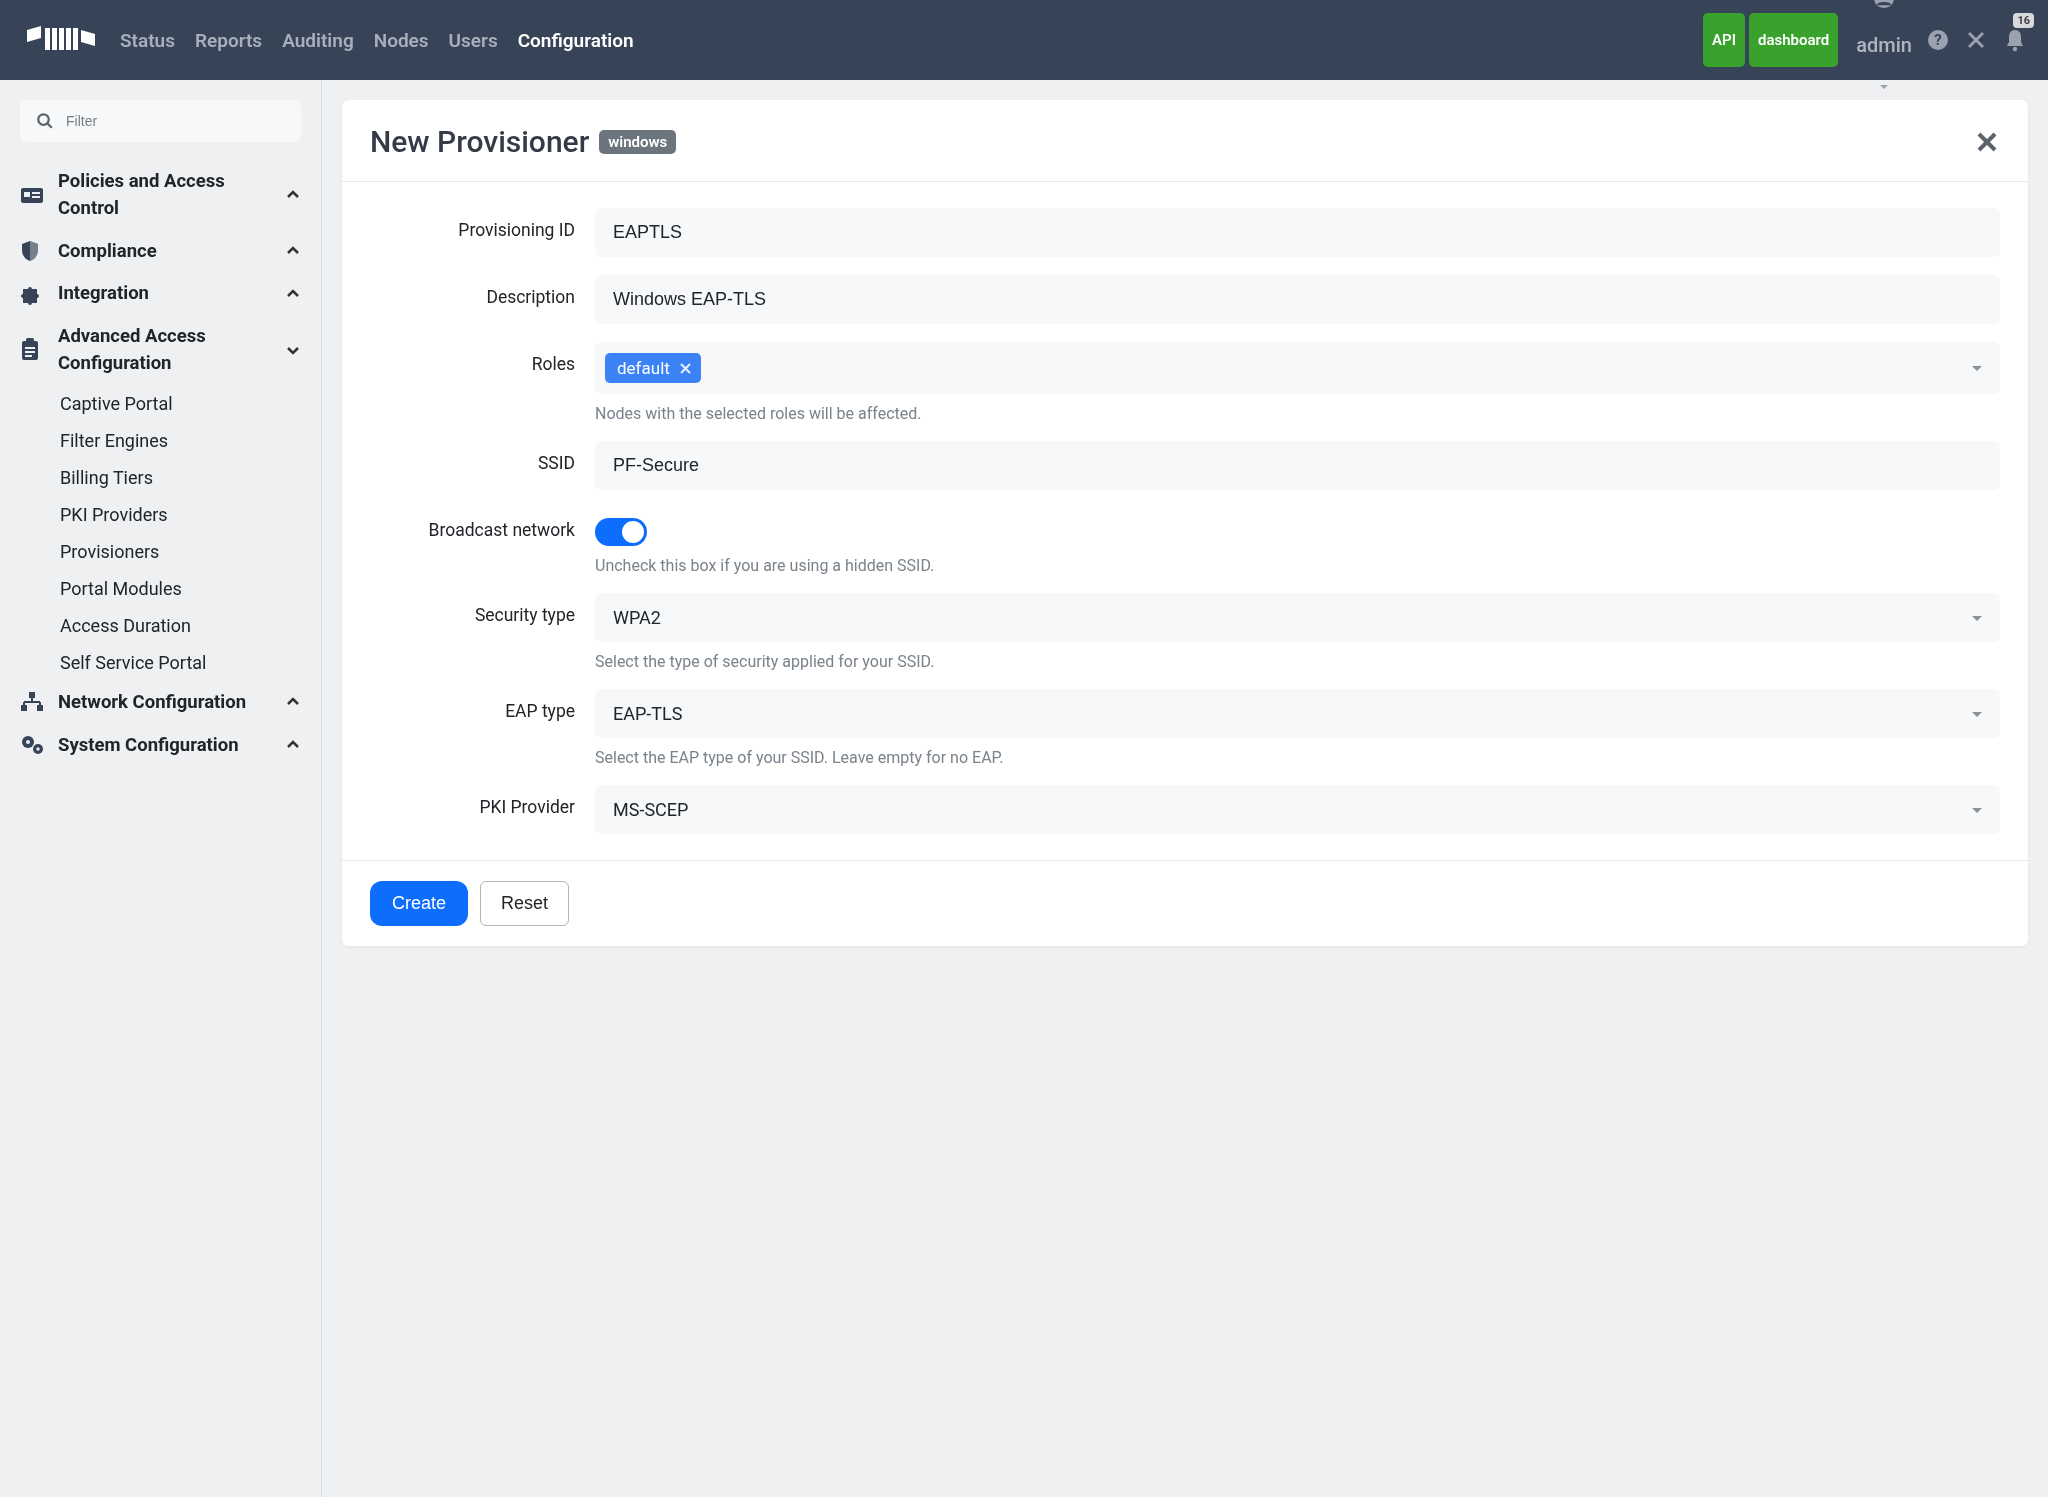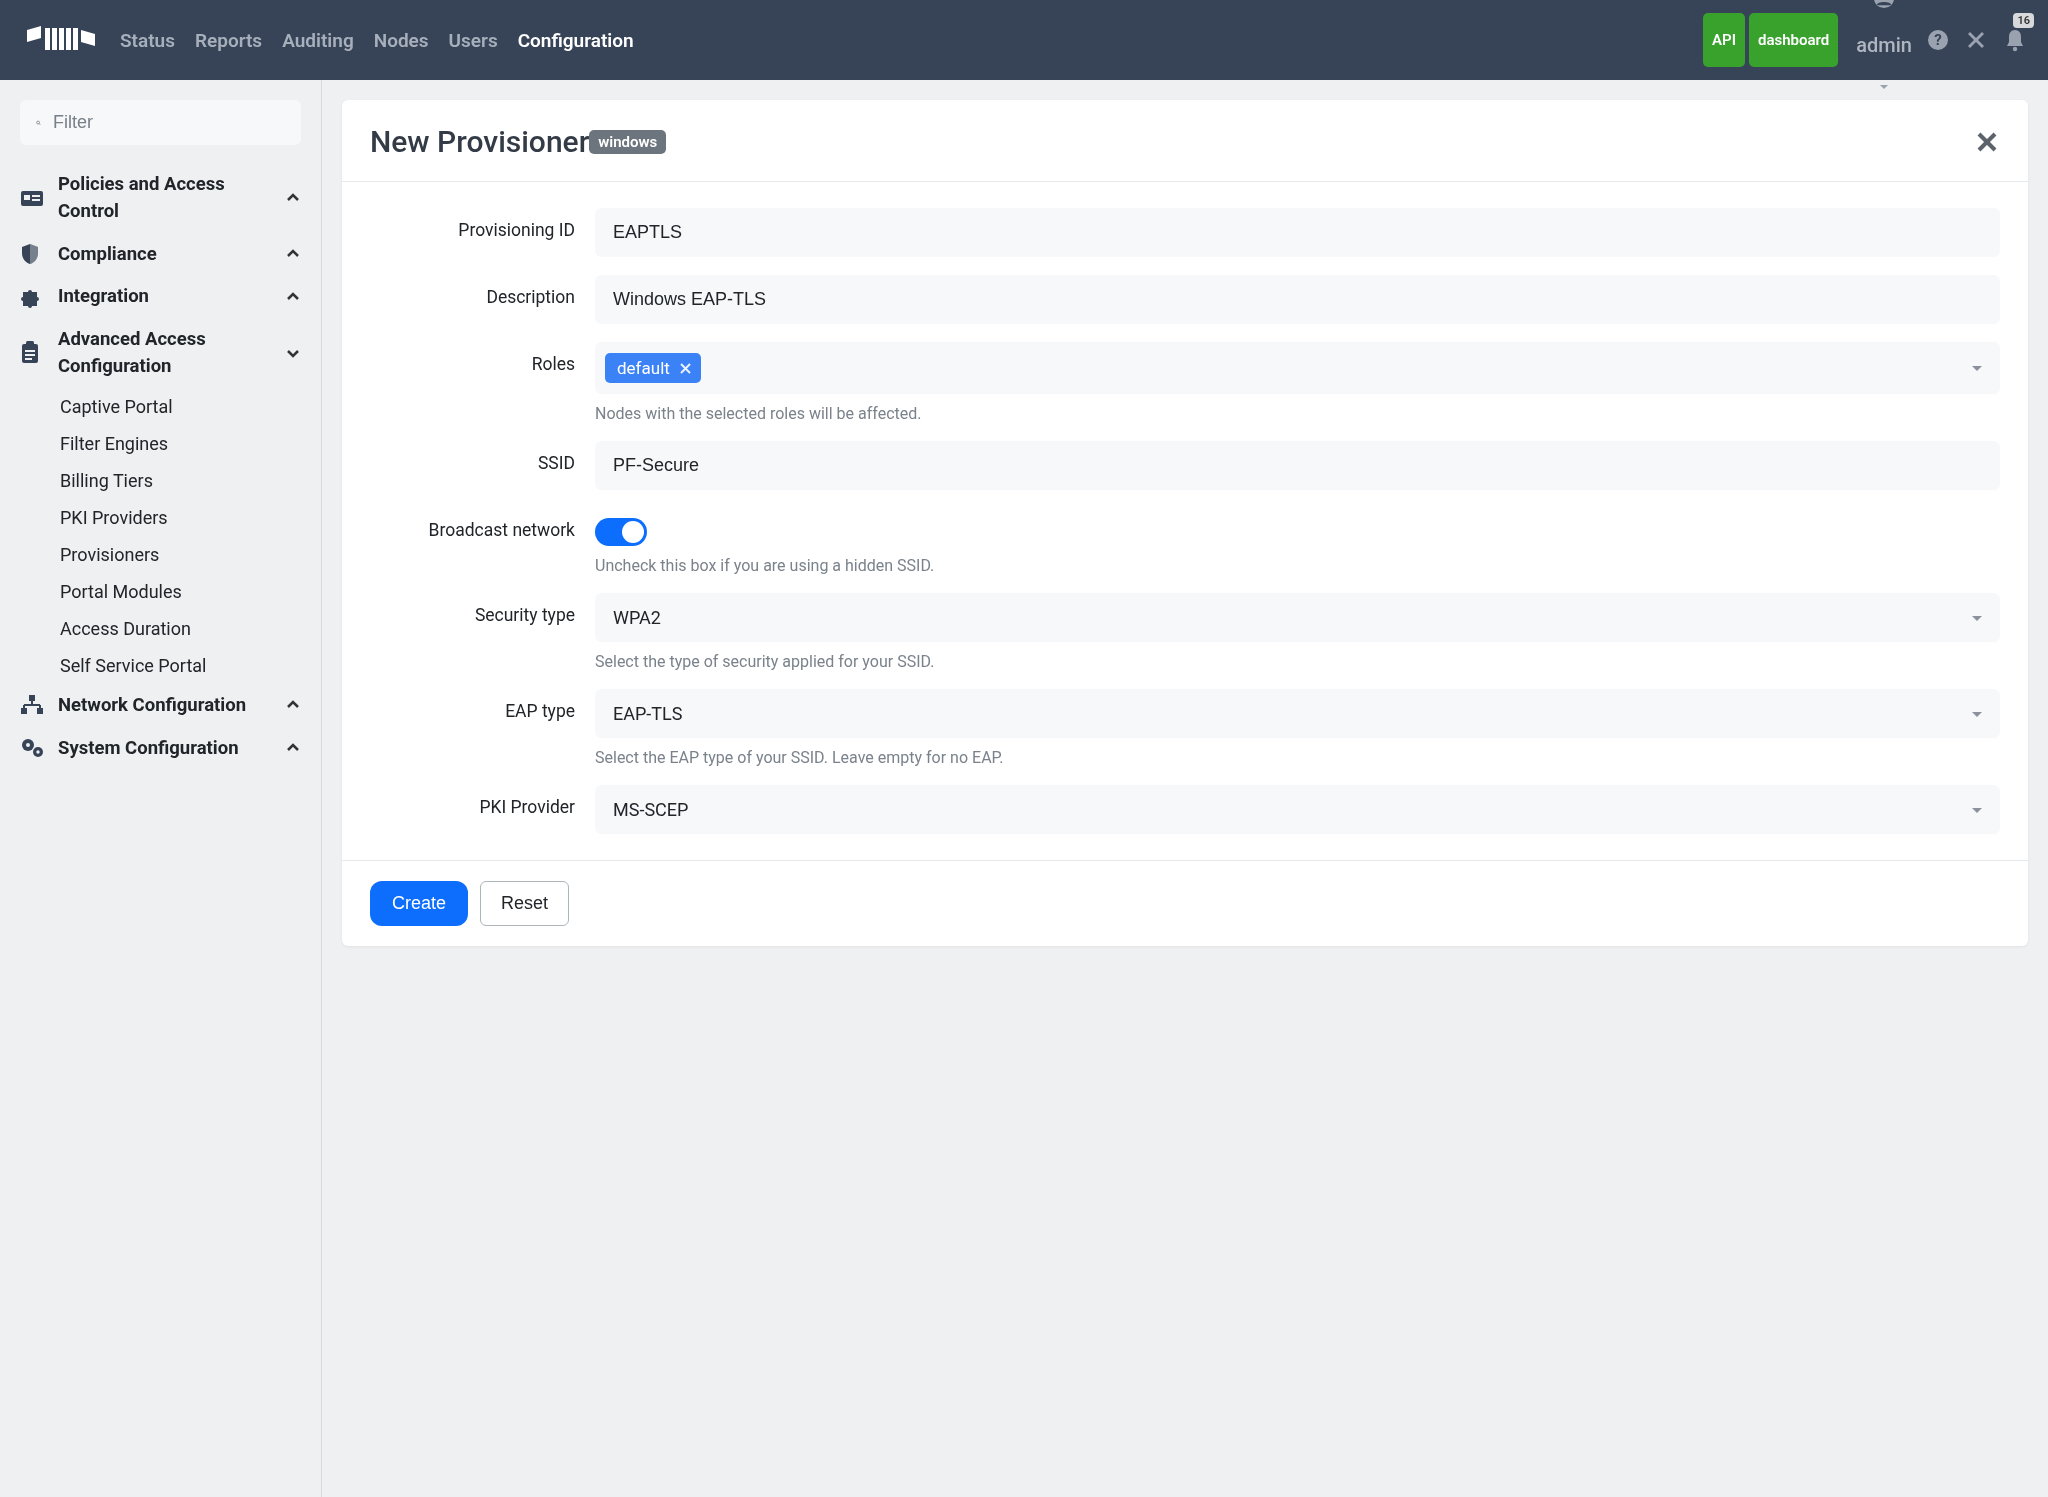--- a/index.html
+++ b/index.html
@@ -29,37 +29,37 @@
 
   
   .sidebar {
     width: 322px;
     background:#eef0f2;
     padding: 20px 20px 20px 20px;
     border-right: 1px solid #d7dbdf;
     overflow-y:auto;
   }
   .filter-box { background:#f6f8fa; border-radius:6px; display:flex; align-items:center; padding:12px 16px; gap:12px; margin-bottom:18px;}
-  .filter-box input { border:none; background:transparent; outline:none; font-size:18px; flex:1; color:#555;}
+  .filter-box input { border:none; background:transparent; outline:none; font-size:14px; flex:1; color:#555;}
   .filter-box input::placeholder { color:#777f88; }
 
   .side-section { display:flex; align-items:center; padding:8px 0; cursor:pointer; }
   .side-section .side-icon { width:38px; display:flex; justify-content:flex-start; color:#374458; }
   .side-section .side-label { flex:1; font-weight:700; font-size:18.5px; color:#212529; line-height:1.45;}
   .side-section .chev { color:#333; }
   
   .sub-items { padding-left: 40px; }
   .sub-item { padding:8px 0; font-size:18px; color:#212529; cursor:pointer;}
   
   
   .main { flex:1; overflow-y:auto; padding: 20px; }
   .card { background:#fff; border-radius:6px; box-shadow: 0 1px 3px rgba(0,0,0,0.06); }
   .card-header { display:flex; align-items:center; padding: 24px 28px 22px 28px; border-bottom:1px solid #e6e8eb;}
   .card-title { font-size:30px; font-weight:500; color:#333b46; }
-  .title-badge { background:#6c757d; color:#fff; border-radius:5px; font-size:15px; font-weight:600; padding:3px 9px; vertical-align:middle;}
+  .title-badge { background:#6c757d; color:#fff; border-radius:5px; font-size:15px; font-weight:600; padding:3px 9px; margin-left:10px; vertical-align:middle;}
   .card-header .close-x { margin-left:auto; color:#5c636b; font-size:30px; cursor:pointer; font-weight:700;}
   
   .card-body { padding: 26px 28px 8px 28px; }
   .form-row { display:flex; align-items:flex-start; margin-bottom: 18px; }
   .form-label-col { width: 225px; text-align:right; padding-right: 20px; padding-top:12px; color:#212529; font-size:17.5px;}
   .form-input-col { flex:1; max-width: 660px; }
   .form-input-col.wide { max-width:none; }
   
   .text-input { width:100%; background:#f6f8fa; border:none; border-radius:6px; padding:14px 18px; font-size:18px; color:#212529; outline:none;}
   .text-input.readonly { color:#212529;}

